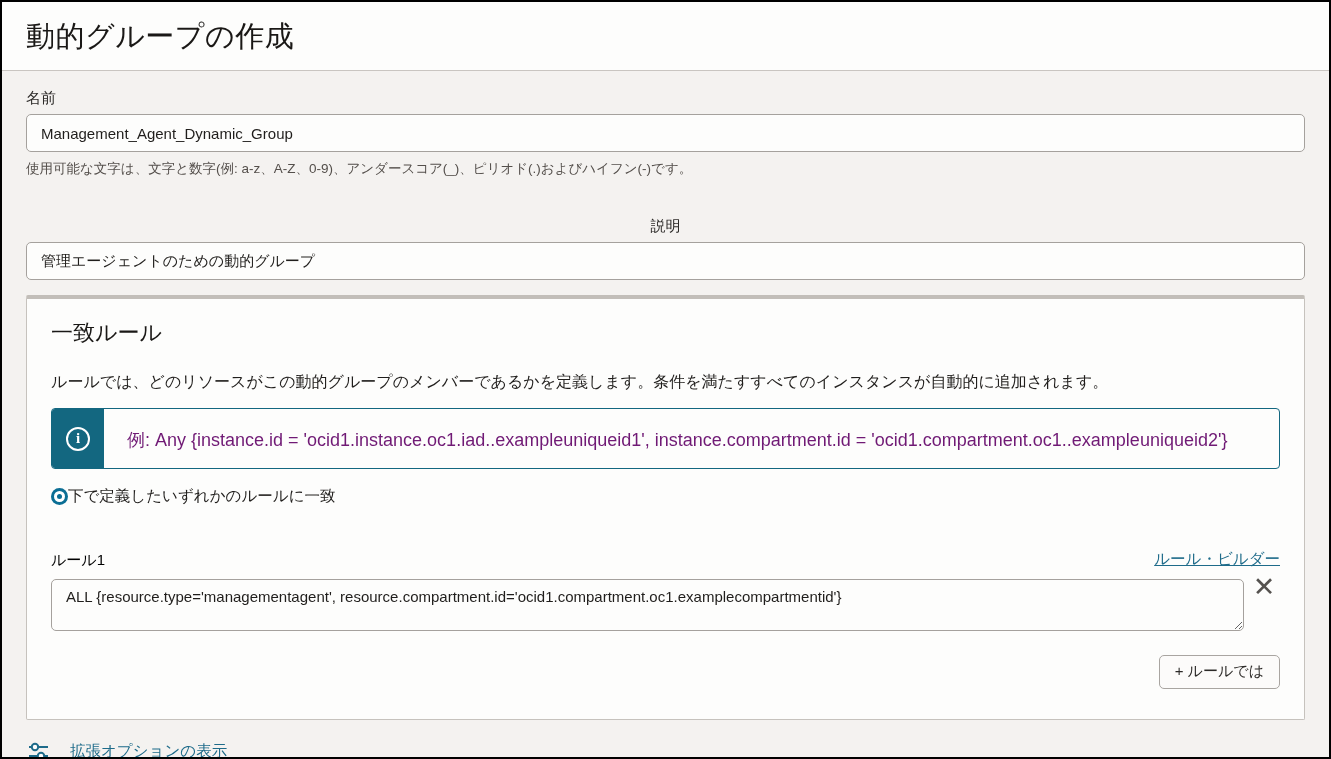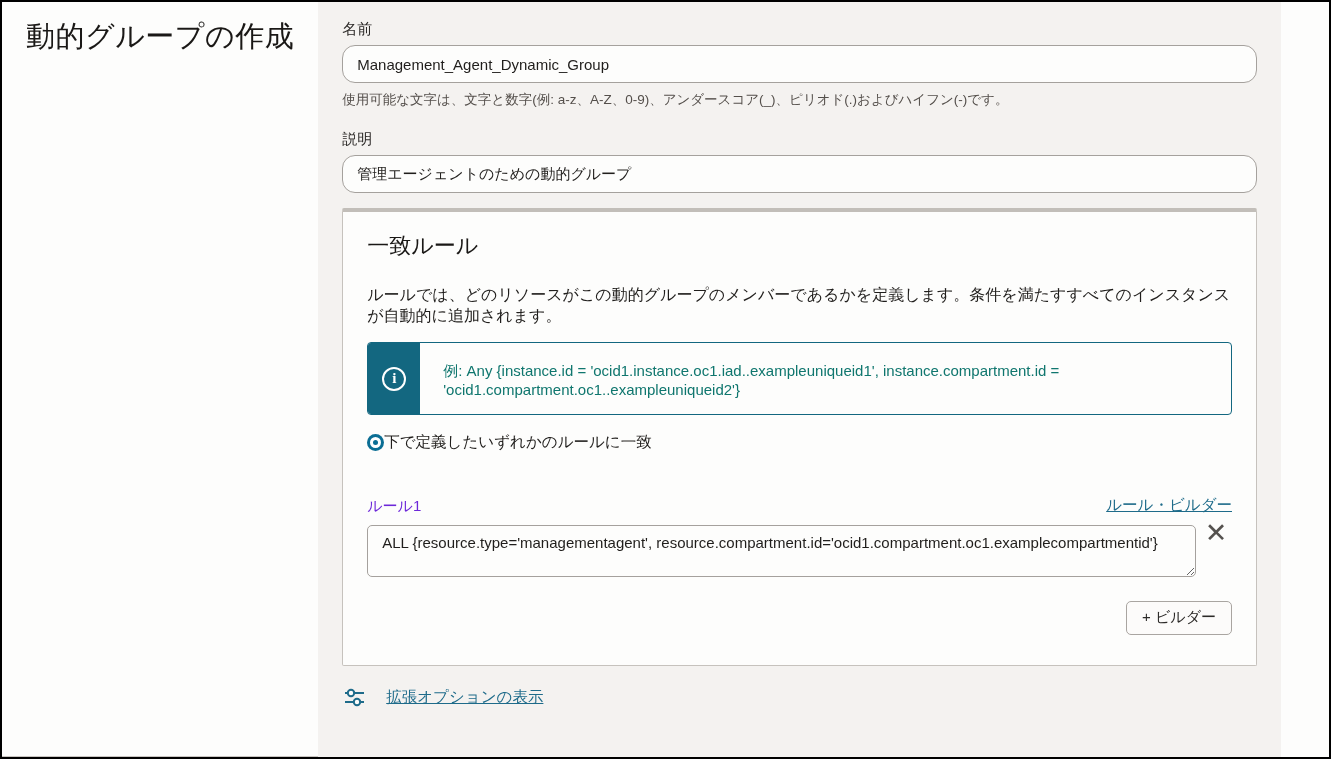--- a/index.html
+++ b/index.html
@@ -6,43 +6,43 @@
   html, body { width: 1331px; height: 759px; }
   body {
     font-family: "Liberation Sans", "DejaVu Sans", sans-serif;
     color: #201e1c;
     background: #fff;
   }
   .page {
     width: 1331px; height: 759px;
     border: 2px solid #000;
     background: #f4f2f0;
-    display: flex; flex-direction: row;
+    display: flex; flex-direction: column;
     overflow: hidden;
   }
   
   .header {
     background: #fdfdfc;
     padding: 15px 24px 13px 24px;
     border-bottom: 1px solid #c9c5c1;
   }
   .page-title { font-size: 29px; font-weight: 400; color: #1a1816; letter-spacing: 0.5px; }
   
   .main { flex: 1; padding: 10px 24px 0 24px; }
   .field-label { font-size: 15px; color: #2c2a28; margin-top: 8px; }
   .text-input {
     display: block; width: 100%; height: 38px;
     margin-top: 6px; padding: 0 14px;
     font-size: 15px; font-family: inherit; color: #201e1c;
     background: #fdfdfc;
-    border: 1px solid #a5a19d; border-radius: 13px;
+    border: 1px solid #a5a19d; border-radius: 5px;
     outline: none;
   }
   .helper-text { font-size: 13.5px; color: #544f4b; margin-top: 8px; }
-  .field-desc { margin-top: 21px; }
+  .field-desc { margin-top: 39px; text-align: center; }
   
   .panel {
     margin-top: 15px;
     background: #fdfdfc;
     border: 1px solid #c6c2bd;
     border-top: 4px solid #c2beb9;
     border-radius: 2px;
     padding: 19px 24px 30px 24px;
   }
   .panel-title { font-size: 22px; font-weight: 400; color: #1a1816; }
@@ -60,21 +60,21 @@
     border-radius: 3px 0 0 3px;
     display: flex; align-items: center; justify-content: center;
   }
   .info-icon {
     width: 24px; height: 24px;
     border: 2px solid #fff; border-radius: 50%;
     color: #fff; font-size: 15px; font-weight: 700;
     font-family: "Liberation Serif", "DejaVu Serif", serif;
     display: flex; align-items: center; justify-content: center;
   }
-  .info-text { font-size: 15px; color: #0f766e; padding: 19px 16px 16px 23px; }
+  .info-text { font-size: 18px; color: #701a75; padding: 19px 16px 16px 23px; }
   
   .radio-row { display: flex; align-items: center; margin-top: 17px; gap: 34px; }
   .radio-option { display: flex; align-items: center; gap: 0; font-size: 15.5px; cursor: pointer; }
   .radio-circle {
     width: 17px; height: 17px; border-radius: 50%;
     flex: none; position: relative;
     border: 1px solid #b3afab; background: #fdfdfc;
   }
   .radio-circle.selected { border: none; background: #0b6e94; }
   .radio-circle.selected::before {
@@ -83,21 +83,21 @@
   }
   .radio-circle.selected::after {
     content: ""; position: absolute; inset: 6px;
     border-radius: 50%; background: #0b6e94;
   }
   
   .rule-header {
     display: flex; justify-content: space-between; align-items: flex-end;
     margin-top: 42px; padding-right: 32px;
   }
-  .rule-label { font-size: 15px; color: #6d28d9; }
+  .rule-label { font-size: 15px; color: #000000; }
   a.link { color: #1e6b8a; text-decoration: underline; cursor: pointer; }
   .rule-builder-link { font-size: 15.5px; margin-right: -32px; }
   .rule-row { display: flex; align-items: flex-start; margin-top: 9px; justify-content: flex-end; }
   .rule-textarea {
     flex: 1; height: 52px;
     padding: 8px 14px;
     font-size: 15px; font-family: inherit; color: #201e1c;
     background: #fdfdfc;
     border: 1px solid #a5a19d; border-radius: 5px;
     resize: vertical; outline: none;
@@ -172,21 +172,21 @@
         <span class="rule-label">ルール1</span>
         <a class="link rule-builder-link" href="#">ルール・ビルダー</a>
       </div>
 
       <div class="rule-row">
         <textarea class="rule-textarea" style="">ALL {resource.type='managementagent', resource.compartment.id='ocid1.compartment.oc1.examplecompartmentid'}</textarea>
         <button class="close-btn">✕</button>
       </div>
 
       <div class="add-rule-row">
-        <button class="add-rule-btn">+ ビルダー</button>
+        <button class="add-rule-btn">+ ルールでは</button>
       </div>
     </div>
 
     <div class="advanced-row">
       <span>
         <svg width="23" height="23" viewBox="0 0 23 23" fill="none">
           <line x1="2" y1="7" x2="21" y2="7" stroke="#1e6b8a" stroke-width="2"></line>
           <line x1="2" y1="16" x2="21" y2="16" stroke="#1e6b8a" stroke-width="2"></line>
           <circle cx="8" cy="7" r="3.2" fill="#fdfdfc" stroke="#1e6b8a" stroke-width="2"></circle>
           <circle cx="14" cy="16" r="3.2" fill="#fdfdfc" stroke="#1e6b8a" stroke-width="2"></circle>

